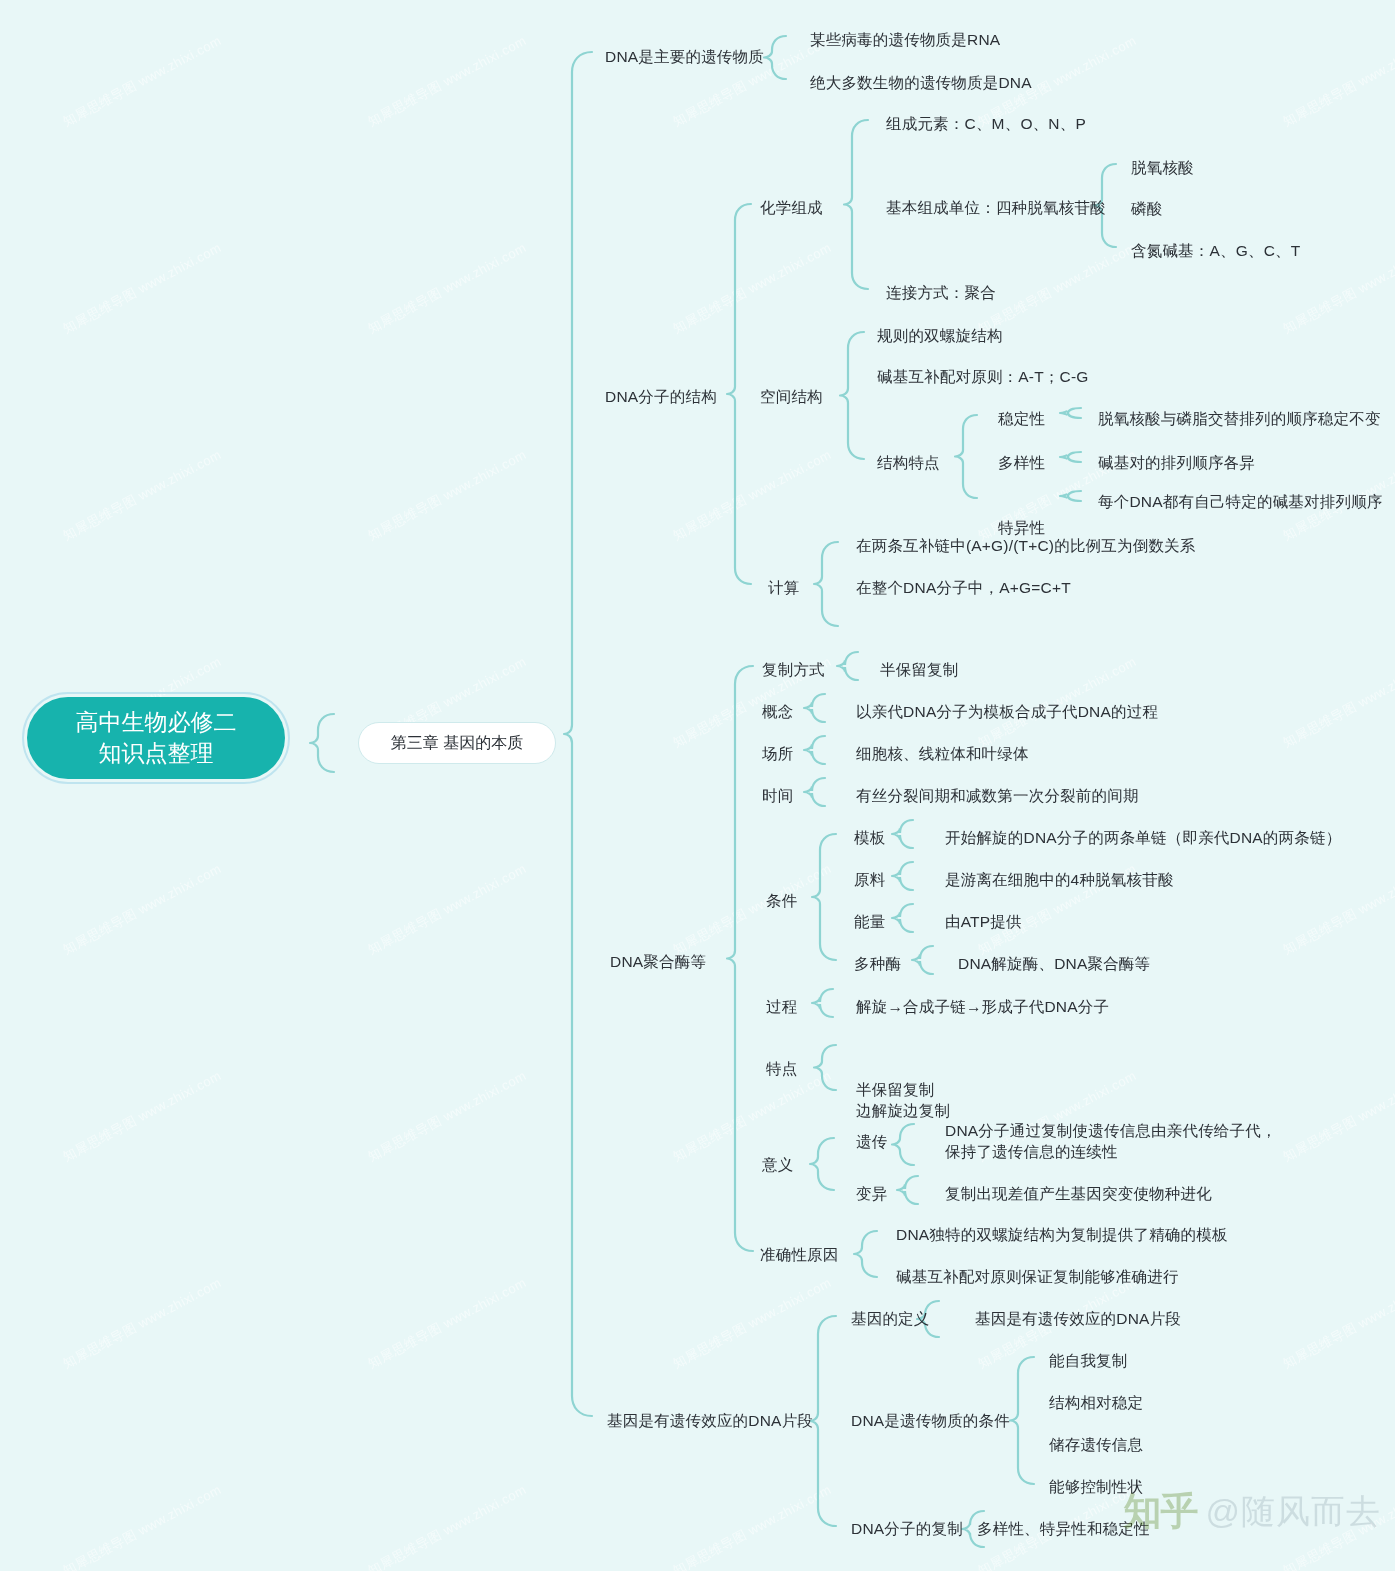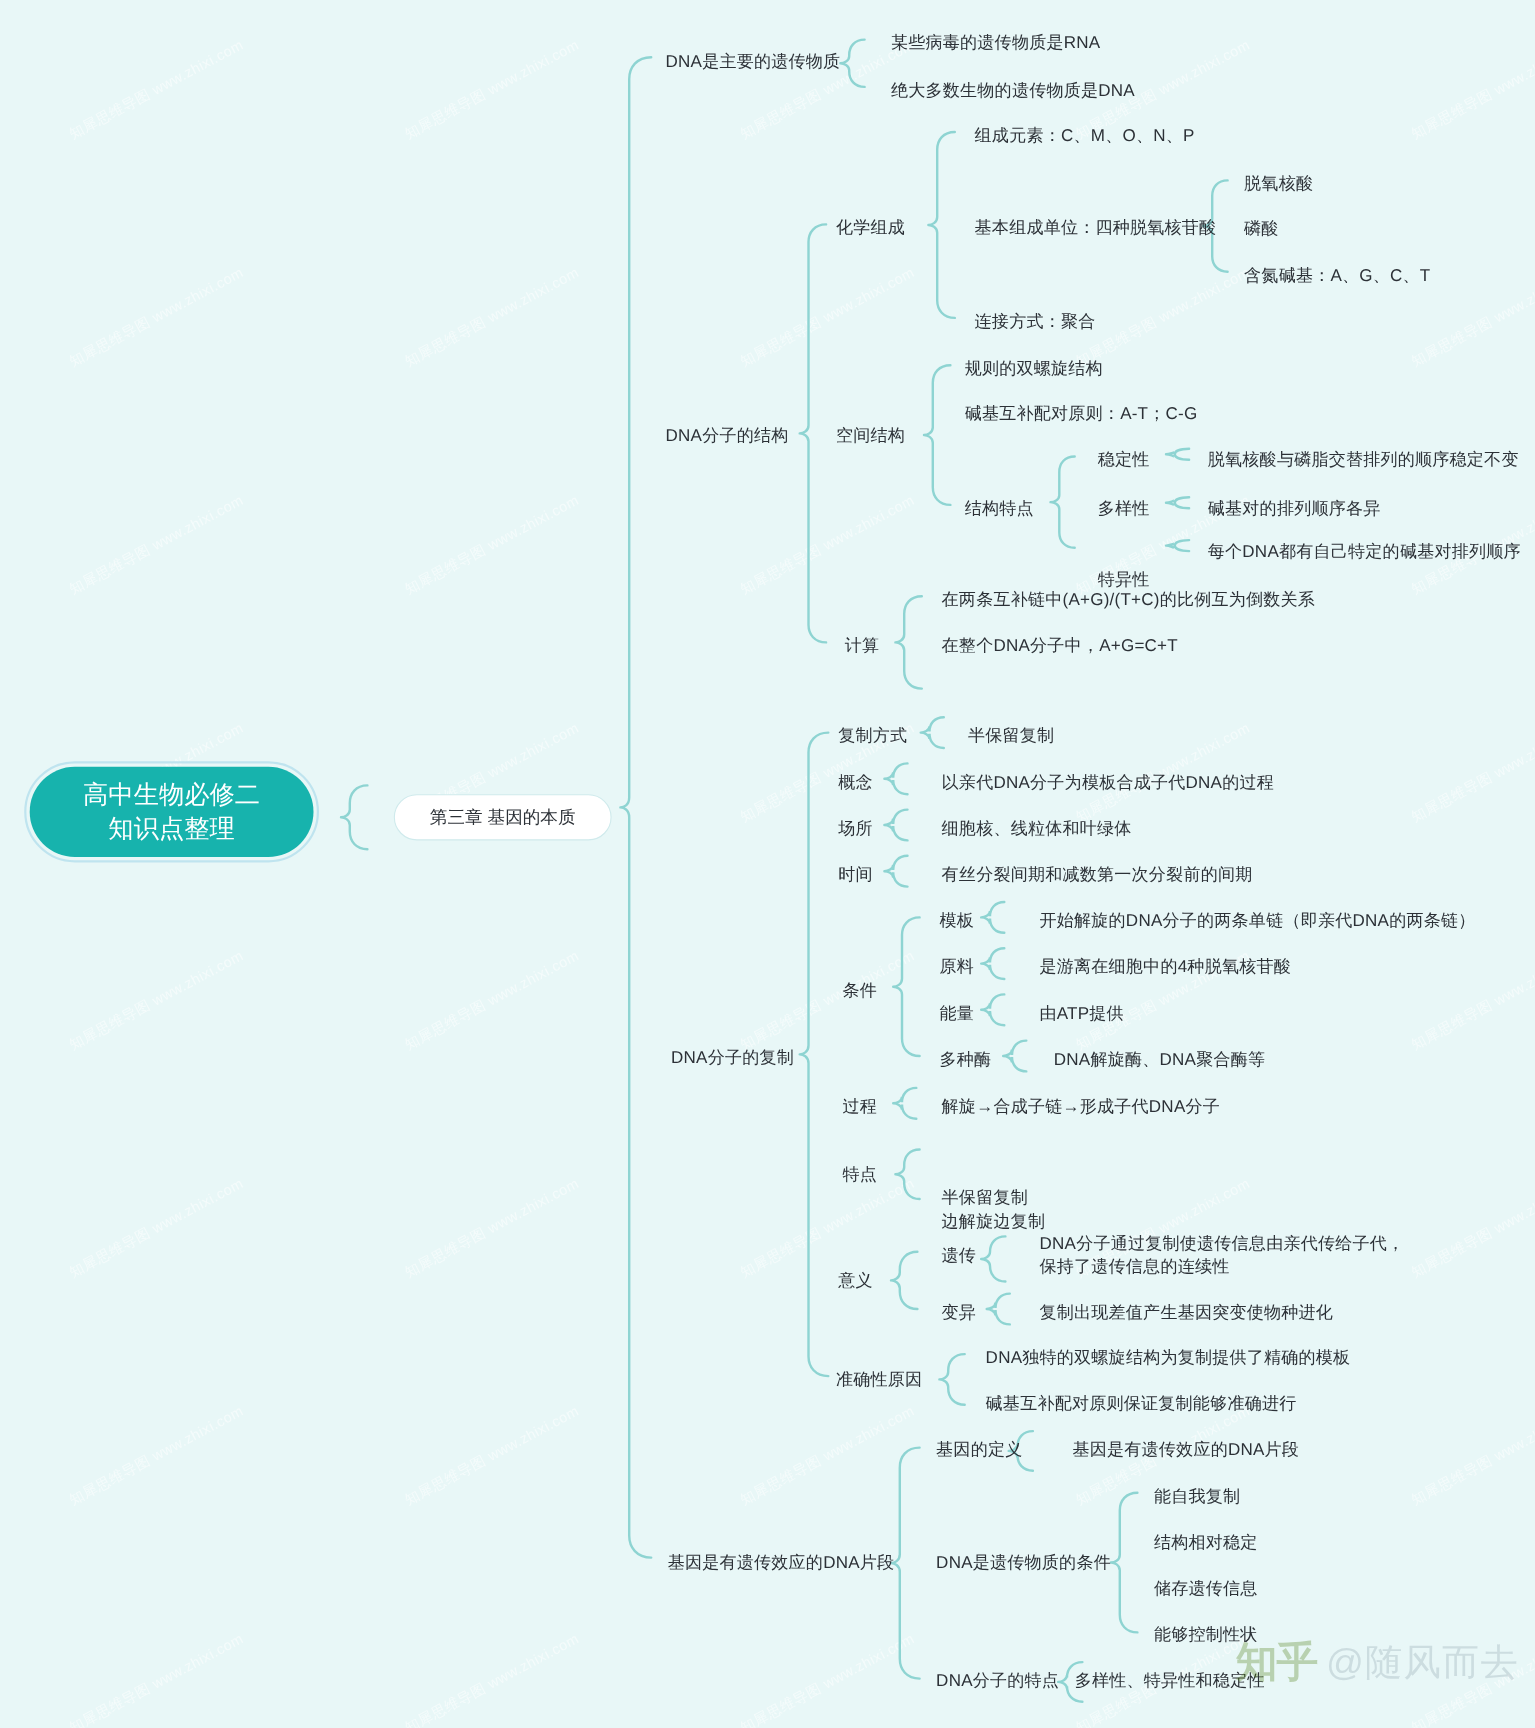--- a/index.html
+++ b/index.html
@@ -203,21 +203,21 @@
   <div class="node" style="left:1098px;top:408px">脱氧核酸与磷脂交替排列的顺序稳定不变</div>
   <div class="node" style="left:998px;top:452px">多样性</div>
   <div class="node" style="left:1098px;top:452px">碱基对的排列顺序各异</div>
   <div class="node" style="left:998px;top:517px">特异性</div>
   <div class="node" style="left:1098px;top:491px">每个DNA都有自己特定的碱基对排列顺序</div>
 
   <div class="node" style="left:768px;top:577px">计算</div>
   <div class="node" style="left:856px;top:535px">在两条互补链中(A+G)/(T+C)的比例互为倒数关系</div>
   <div class="node" style="left:856px;top:577px">在整个DNA分子中，A+G=C+T</div>
 
-  <div class="node" style="left:610px;top:951px">DNA分子的复制</div>
+  <div class="node" style="left:610px;top:951px">DNA聚合酶等</div>
 
   <div class="node" style="left:762px;top:659px">复制方式</div>
   <div class="node" style="left:880px;top:659px">半保留复制</div>
   <div class="node" style="left:762px;top:701px">概念</div>
   <div class="node" style="left:856px;top:701px">以亲代DNA分子为模板合成子代DNA的过程</div>
   <div class="node" style="left:762px;top:743px">场所</div>
   <div class="node" style="left:856px;top:743px">细胞核、线粒体和叶绿体</div>
   <div class="node" style="left:762px;top:785px">时间</div>
   <div class="node" style="left:856px;top:785px">有丝分裂间期和减数第一次分裂前的间期</div>
 
@@ -250,21 +250,21 @@
   <div class="node" style="left:896px;top:1266px">碱基互补配对原则保证复制能够准确进行</div>
 
   <div class="node" style="left:607px;top:1410px">基因是有遗传效应的DNA片段</div>
   <div class="node" style="left:851px;top:1308px">基因的定义</div>
   <div class="node" style="left:975px;top:1308px">基因是有遗传效应的DNA片段</div>
   <div class="node" style="left:851px;top:1410px">DNA是遗传物质的条件</div>
   <div class="node" style="left:1049px;top:1350px">能自我复制</div>
   <div class="node" style="left:1049px;top:1392px">结构相对稳定</div>
   <div class="node" style="left:1049px;top:1434px">储存遗传信息</div>
   <div class="node" style="left:1049px;top:1476px">能够控制性状</div>
-  <div class="node" style="left:851px;top:1518px">DNA分子的特点</div>
+  <div class="node" style="left:851px;top:1518px">DNA分子的复制</div>
   <div class="node" style="left:977px;top:1518px">多样性、特异性和稳定性</div>
 
   <div class="zhihu">
     <span class="zh-logo">知乎</span>
     <span class="zh-name">@随风而去</span>
   </div>
 
 </div>
 
 </body></html>

